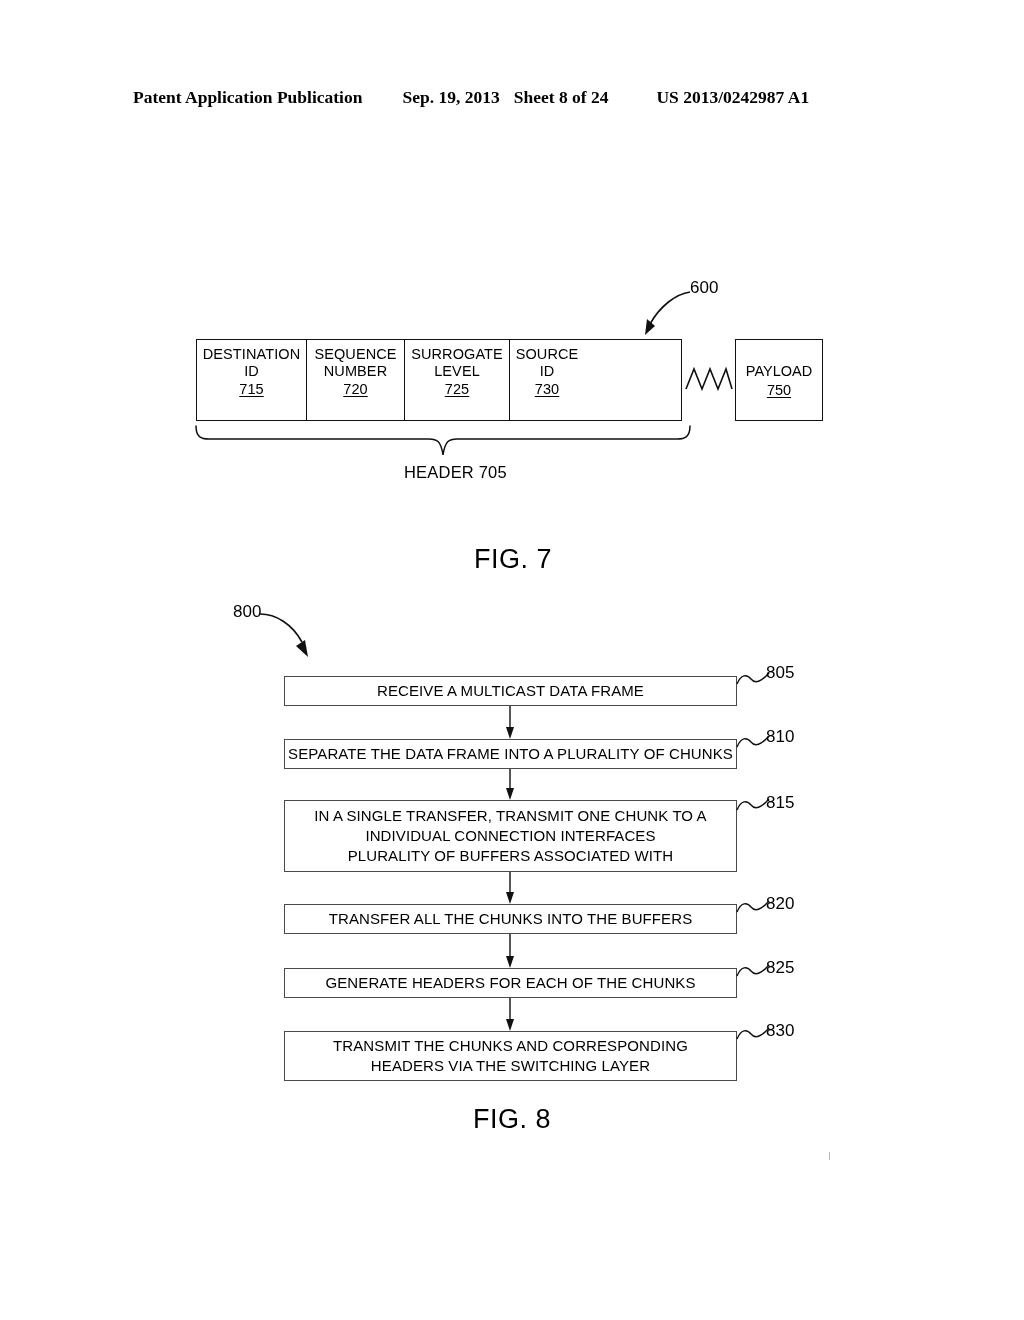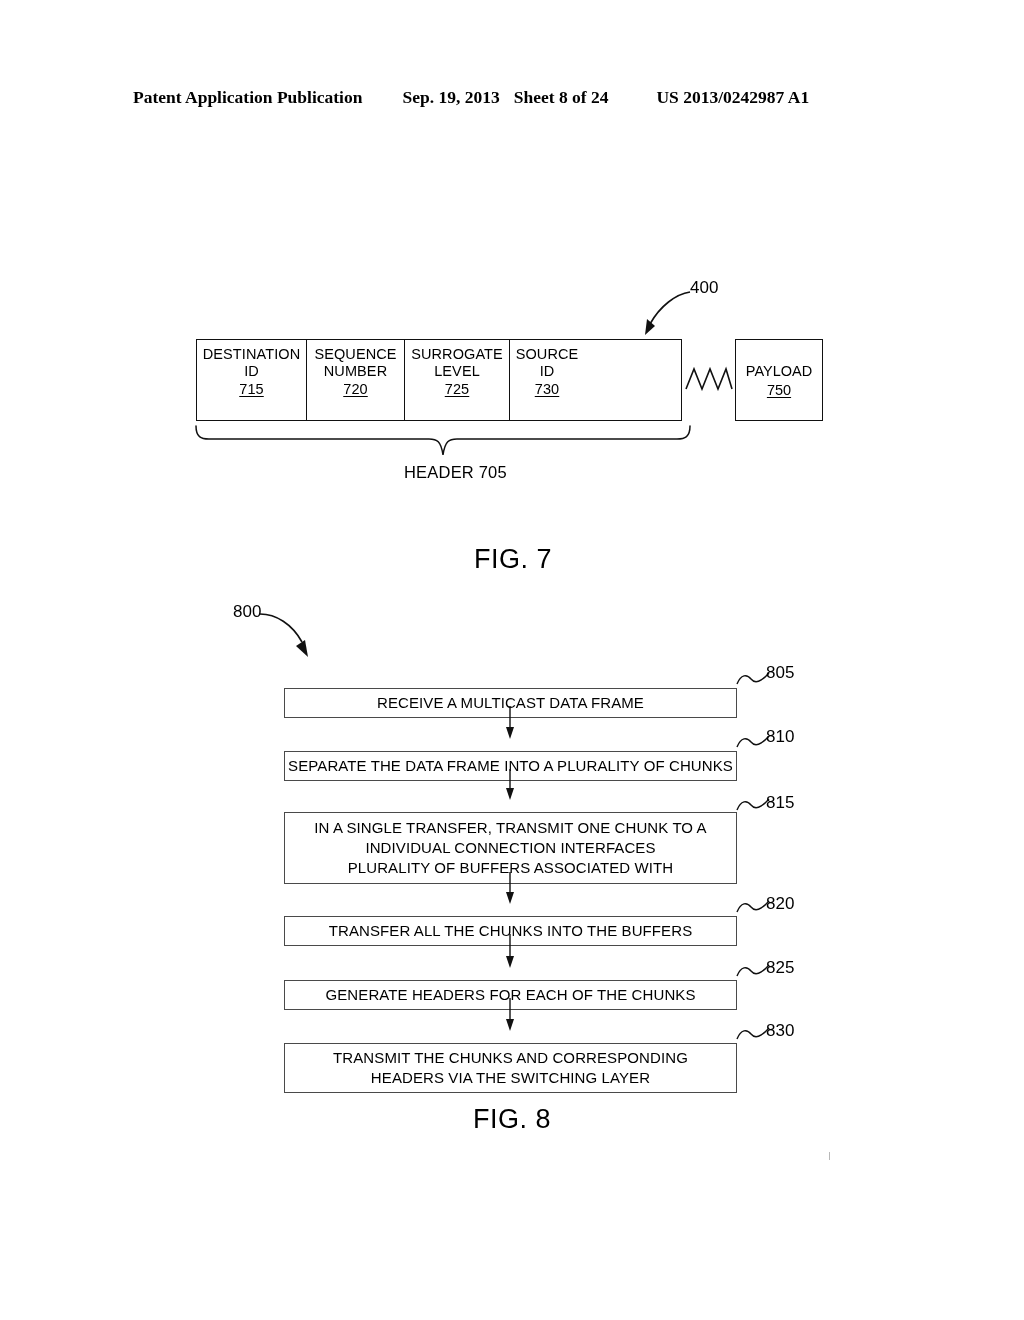--- a/index.html
+++ b/index.html
@@ -171,21 +171,20 @@
     box-sizing: border-box;
     background: #fff;
     display: flex;
     flex-direction: column;
     align-items: center;
     justify-content: center;
     font-size: 15px;
     line-height: 20px;
     text-align: center;
     letter-spacing: 0.1px;
-    margin-top: 12px;
   }
   .flow-box .fl { white-space: nowrap; }
 
   #box-805 { top: 676px; height: 30px; }
   #box-810 { top: 739px; height: 30px; }
   #box-815 { top: 800px; height: 72px; }
   #box-820 { top: 904px; height: 30px; }
   #box-825 { top: 968px; height: 30px; }
   #box-830 { top: 1031px; height: 50px; }
 
@@ -237,21 +236,21 @@
 
 <div id="page-header">
   <span class="h-pub">Patent Application Publication</span>
   <span class="h-date">Sep. 19, 2013</span>
   <span class="h-sheet">Sheet 8 of 24</span>
   <span class="h-num">US 2013/0242987 A1</span>
 </div>
 
 <div id="fig7">
 
-  <div class="ref-num" id="lead-700">400</div>
+  <div class="ref-num" id="lead-700">600</div>
   <svg id="arrow-700" viewBox="0 0 58 52">
     <path d="M54,6 C40,8 24,20 14,38" fill="none" stroke="#111" stroke-width="1.6"></path>
     <path d="M9,49 L11,33 L19,40 Z" fill="#111"></path>
   </svg>
 
   <div id="frame-table">
     <div class="frame-cell" id="cell-1">
       <span class="cell-line">DESTINATION</span>
       <span class="cell-line">ID</span>
       <span class="cell-ref">715</span>

